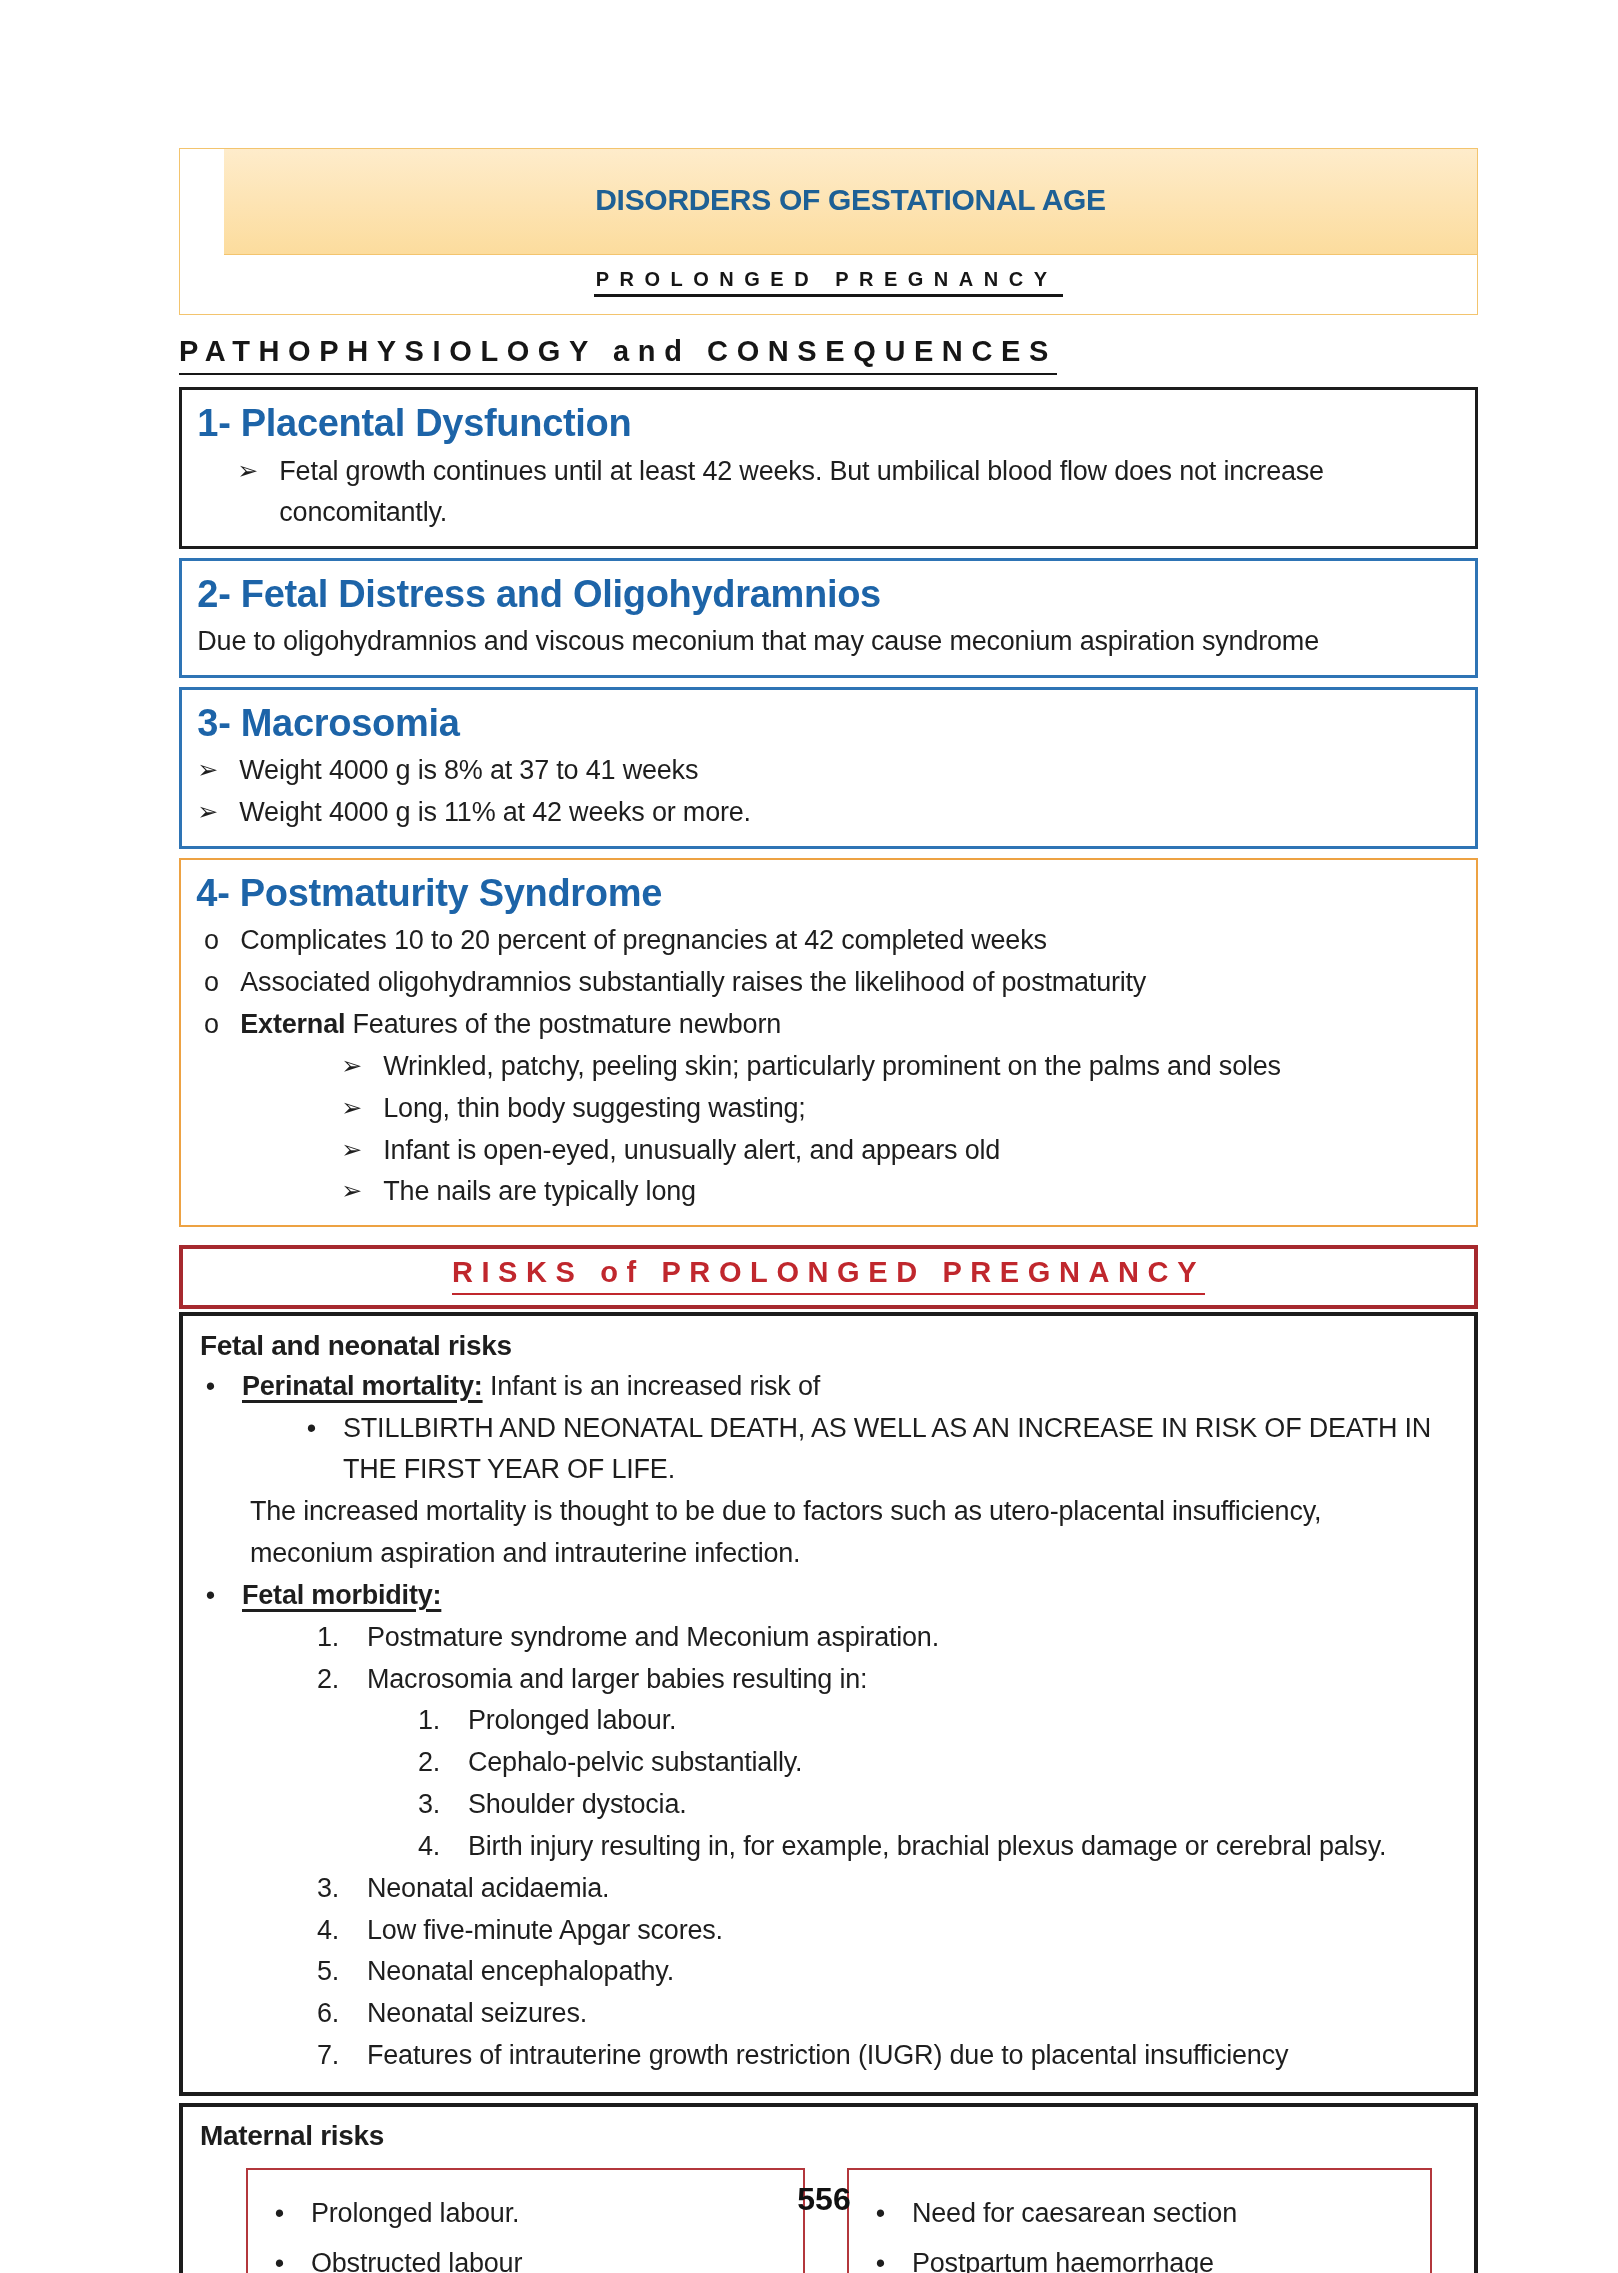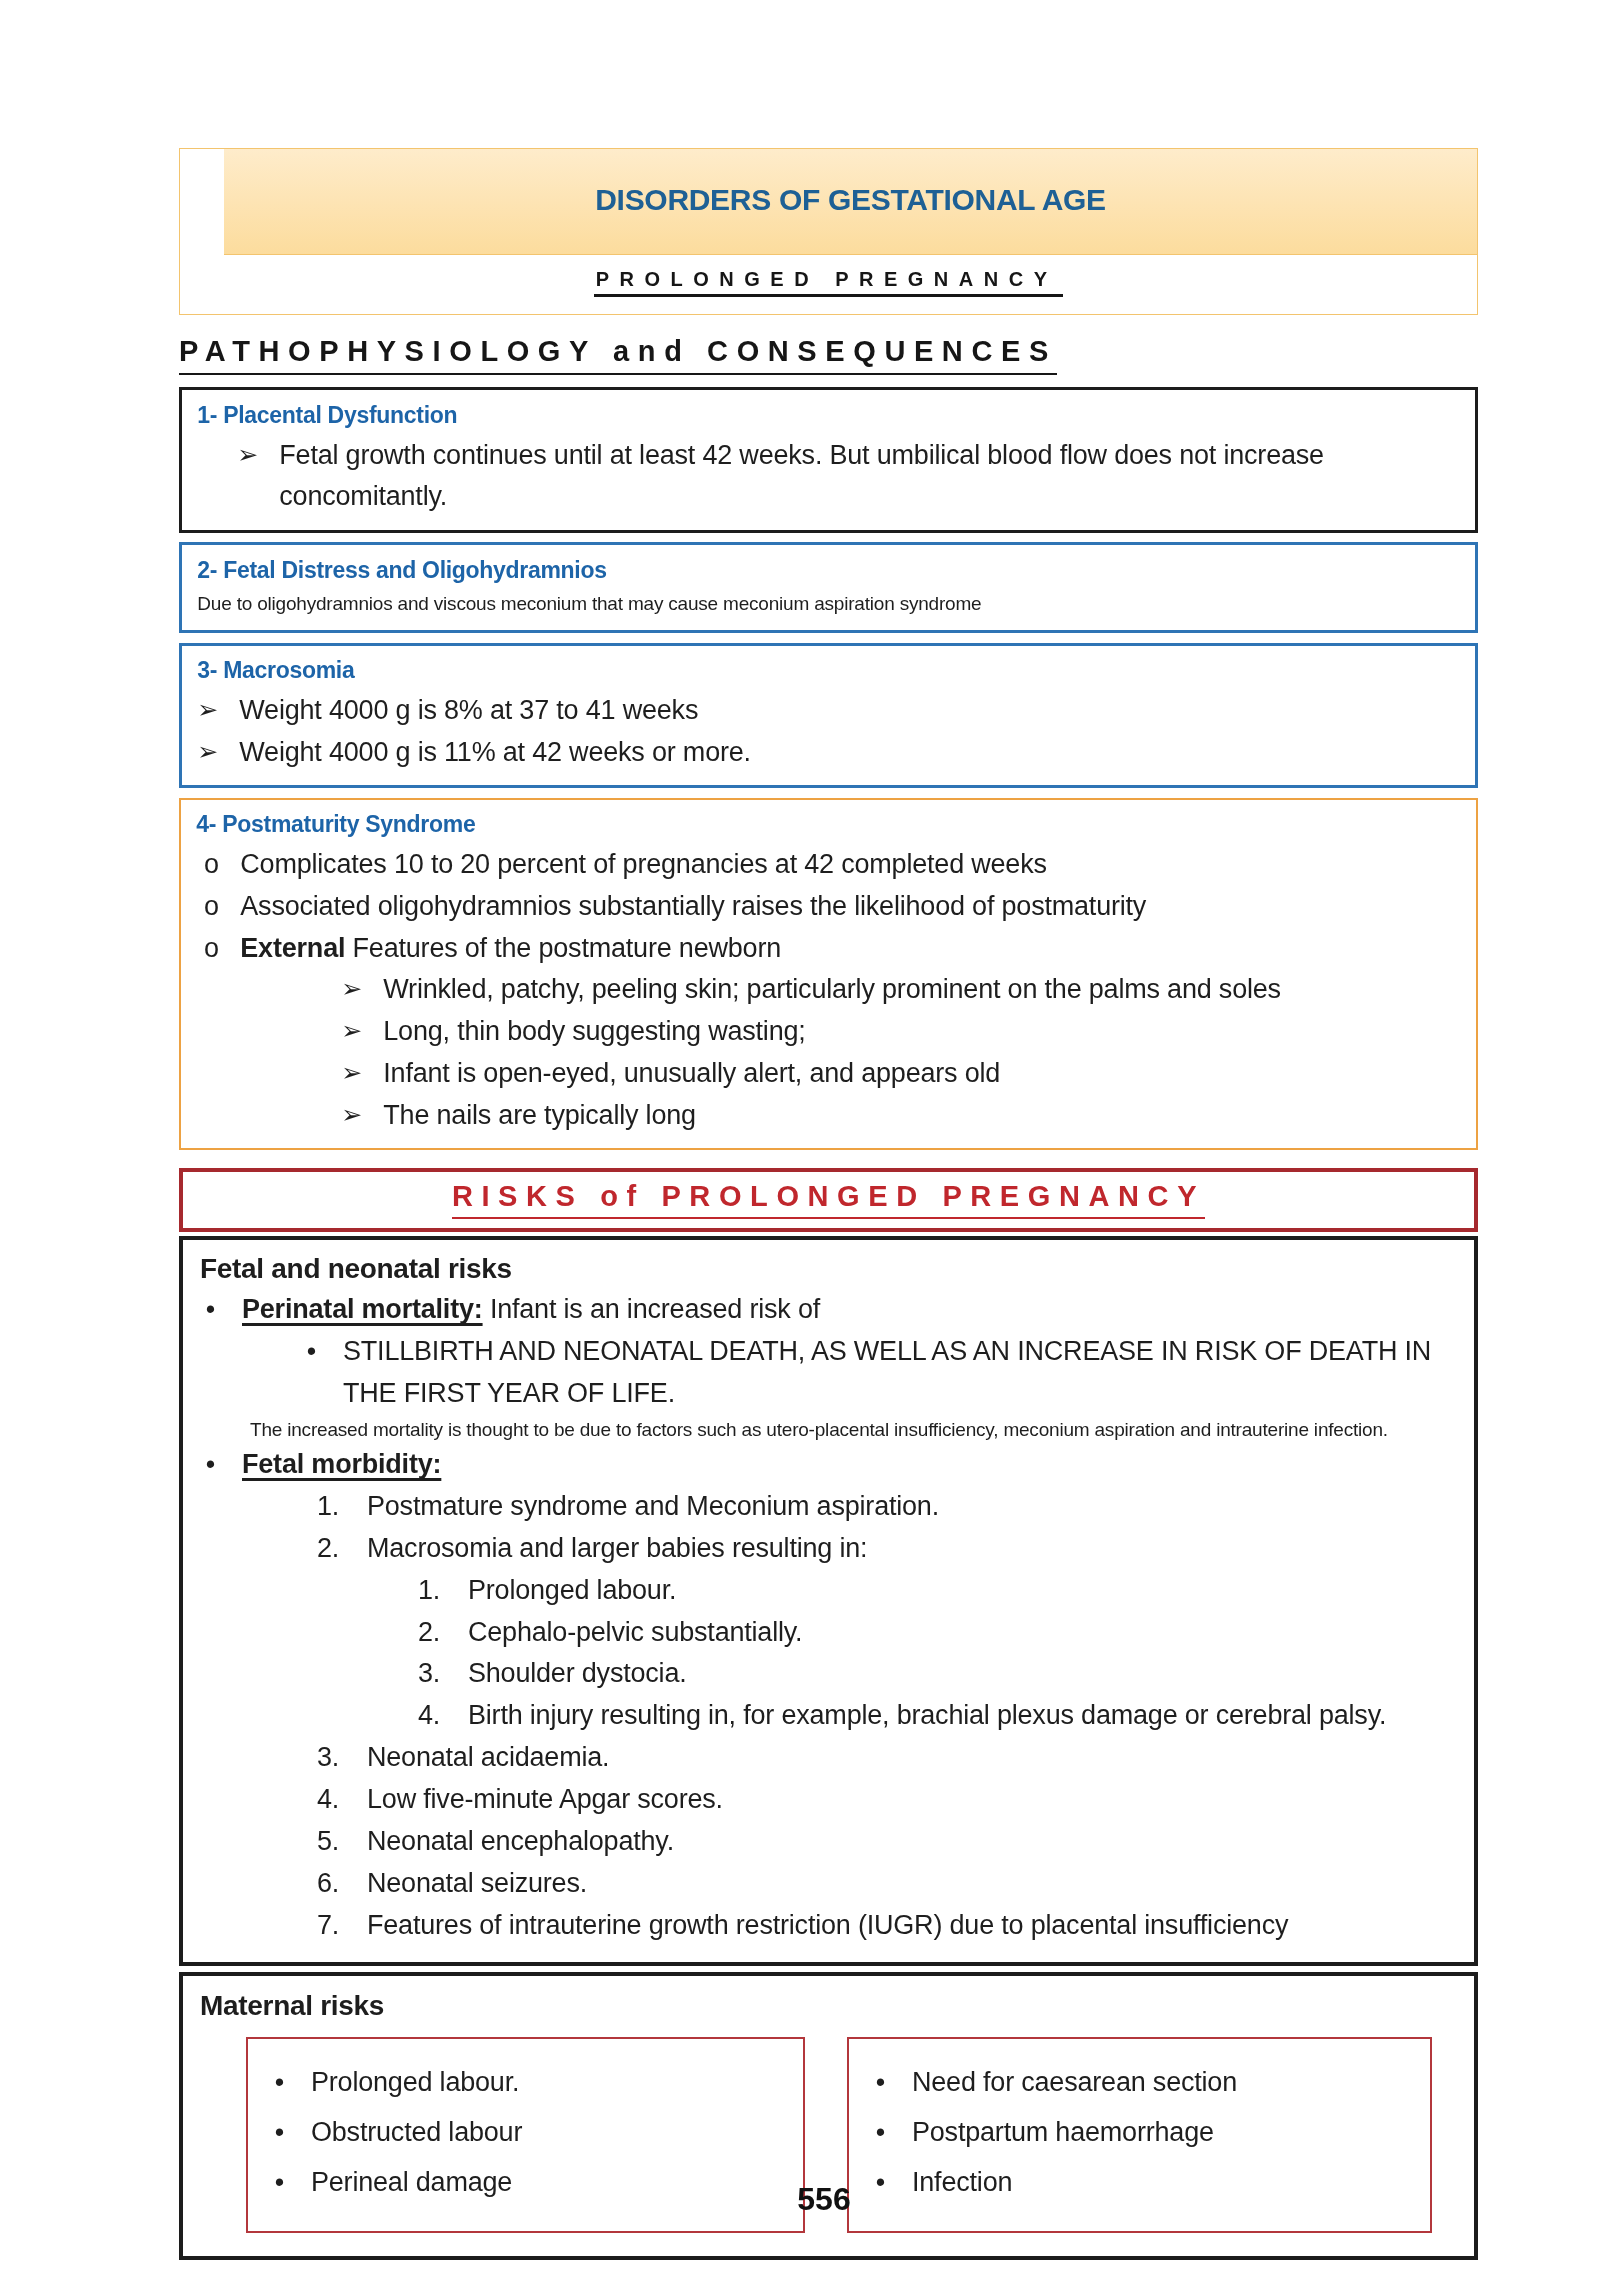--- a/index.html
+++ b/index.html
@@ -34,29 +34,29 @@
   .patho-heading-wrap { margin:20px 0 12.4px 0; }
   .patho-heading {
     display:inline-block; font-size:29px; font-weight:700; color:#161616;
     letter-spacing:8.6px; border-bottom:2.9px solid #161616; padding-bottom:4.8px;text-align:center;
   }
   
   .box { border:3.8px solid; padding:7.6px 15.3px 11.5px 15.3px; margin-bottom:9.6px; }
   .box-black  { border-color:#1c1c1c; }
   .box-blue   { border-color:#2e74b5; }
   .box-orange { border-color:#eda243; border-width:2.9px; }
-  .box-title  { color:#1d64a8; font-size:23px; font-weight:700; letter-spacing:-0.3px; margin:3.8px 0 5.7px 0; }
+  .box-title  { color:#1d64a8; font-size:38px; font-weight:700; letter-spacing:-0.3px; margin:3.8px 0 5.7px 0; }
   .row { display:flex; align-items:flex-start; font-size:27px; line-height:1.55; letter-spacing:-0.2px; }
   .row .b { flex:0 0 auto; }
   .arrow-b { width:42px; font-size:25px; }
   .circle-b { width:44px; padding-left:7.6px; }
   .dot-b { width:42px; padding-left:5.7px; }
   .indent-40 { margin-left:40px; }
   .indent-150 { margin-left:145px; }
-  .plain { font-size:19px; line-height:1.55; letter-spacing:-0.2px; }
+  .plain { font-size:27px; line-height:1.55; letter-spacing:-0.2px; }
   .xbold { font-weight:700; }
   
   .risks-title-box {
     border:4.8px solid #a6292e; text-align:center;
     padding:7.6px 0 9.6px 0; margin-top:18px; margin-bottom:3.8px;
   }
   .risks-title {
     display:inline-block; color:#c0272d; font-size:29px; font-weight:700;
     letter-spacing:8.6px; border-bottom:2.9px solid #c0272d; padding-bottom:3.8px;
   }

